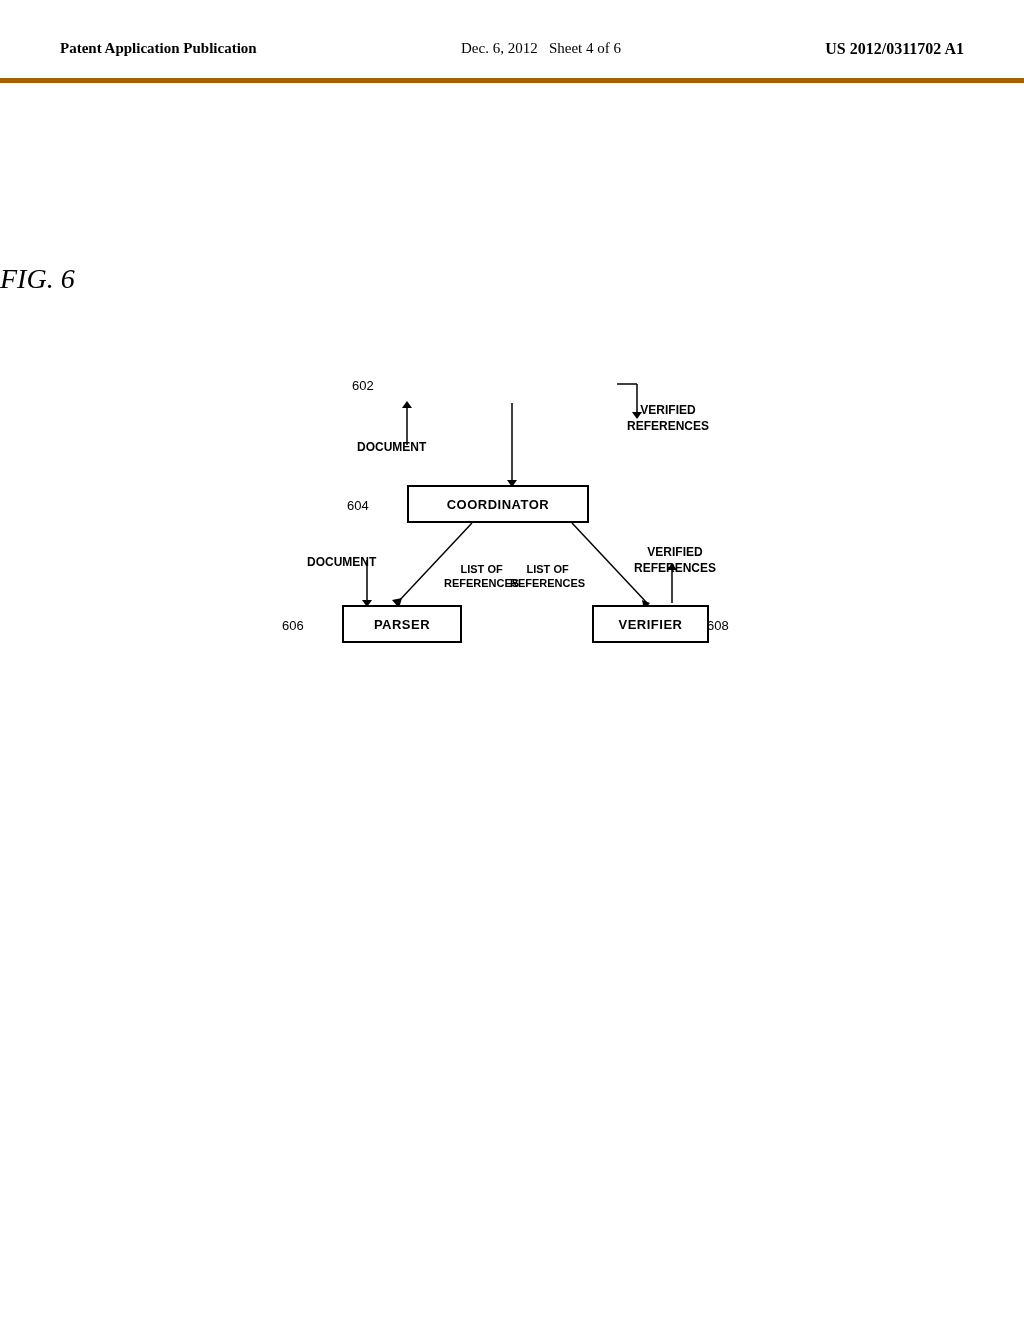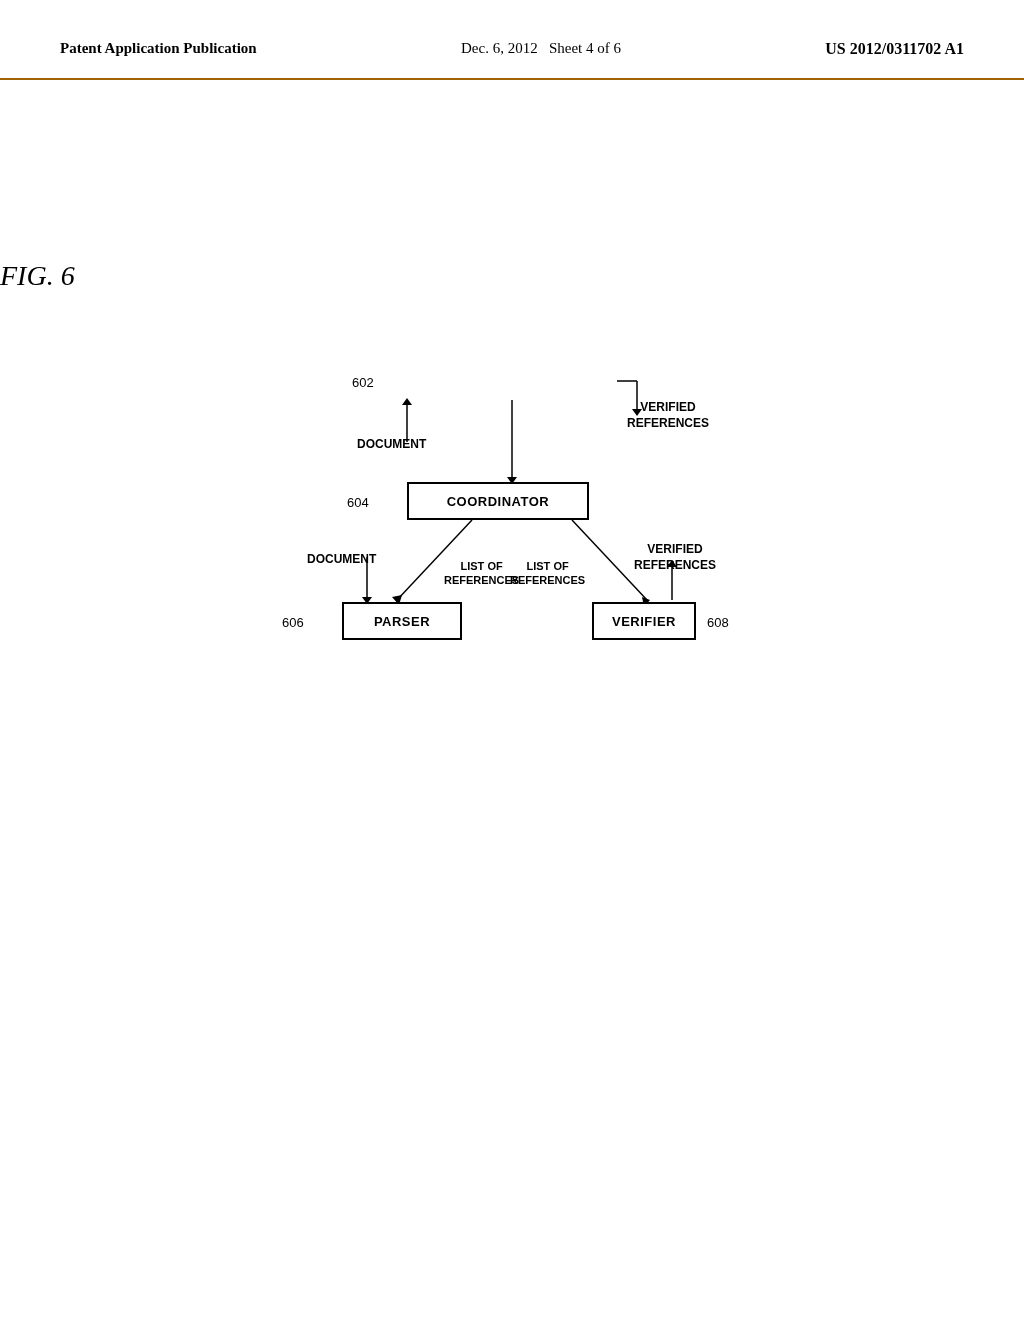--- a/index.html
+++ b/index.html
@@ -10,21 +10,21 @@
       min-height: 1320px;
       position: relative;
       color: #000;
     }
 
     .header {
       display: flex;
       justify-content: space-between;
       align-items: flex-start;
       padding: 40px 60px 20px 60px;
-      border-bottom: 2px solid #a16207;
+      border-bottom: 5px solid #a16207;
     }
 
     .header-left {
       font-weight: bold;
       font-size: 15px;
       max-width: 320px;
     }
 
     .header-center {
       font-size: 15px;
@@ -81,21 +81,21 @@
     }
 
     .box-parser {
       width: 120px;
       height: 38px;
       top: 270px;
       left: 90px;
     }
 
     .box-verifier {
-      width: 104px;
+      width: 117px;
       height: 38px;
       top: 270px;
       left: 340px;
     }
 
     
     .label {
       position: absolute;
       font-size: 12px;
       font-weight: bold;

